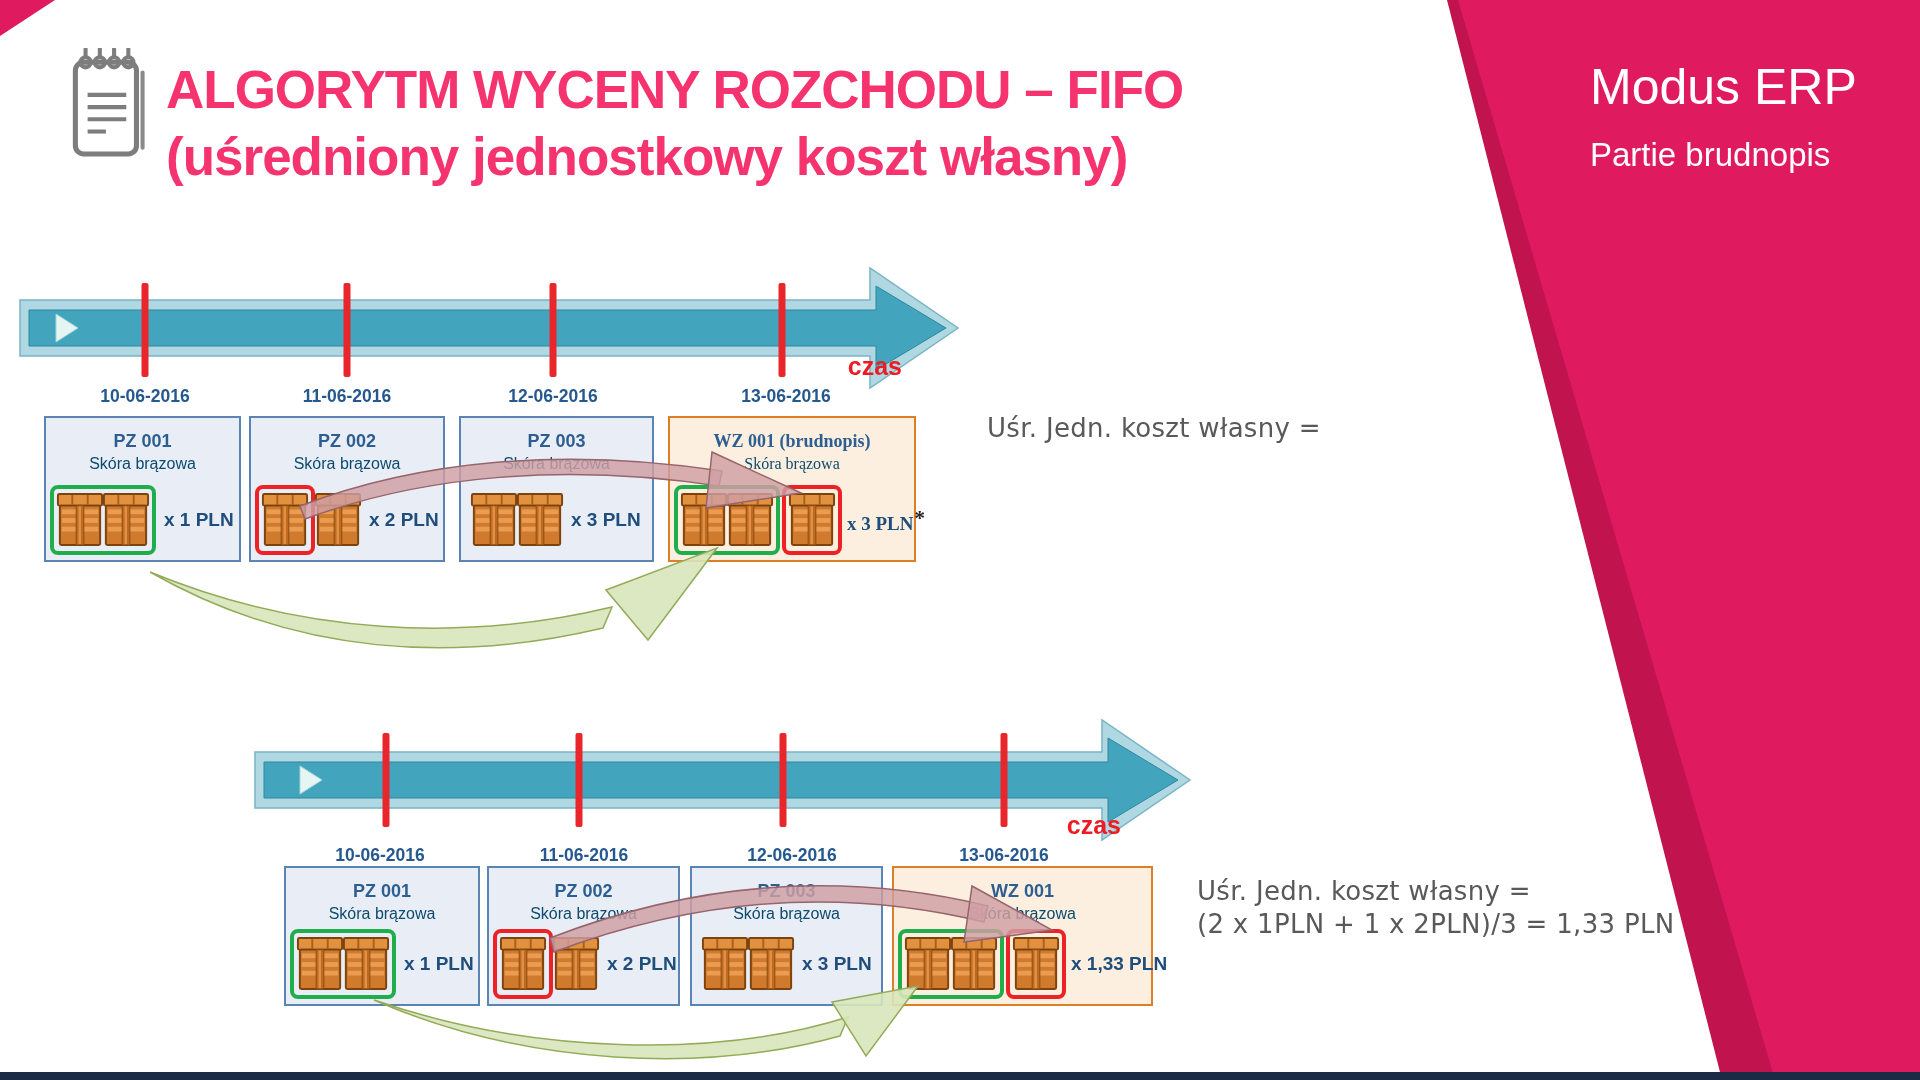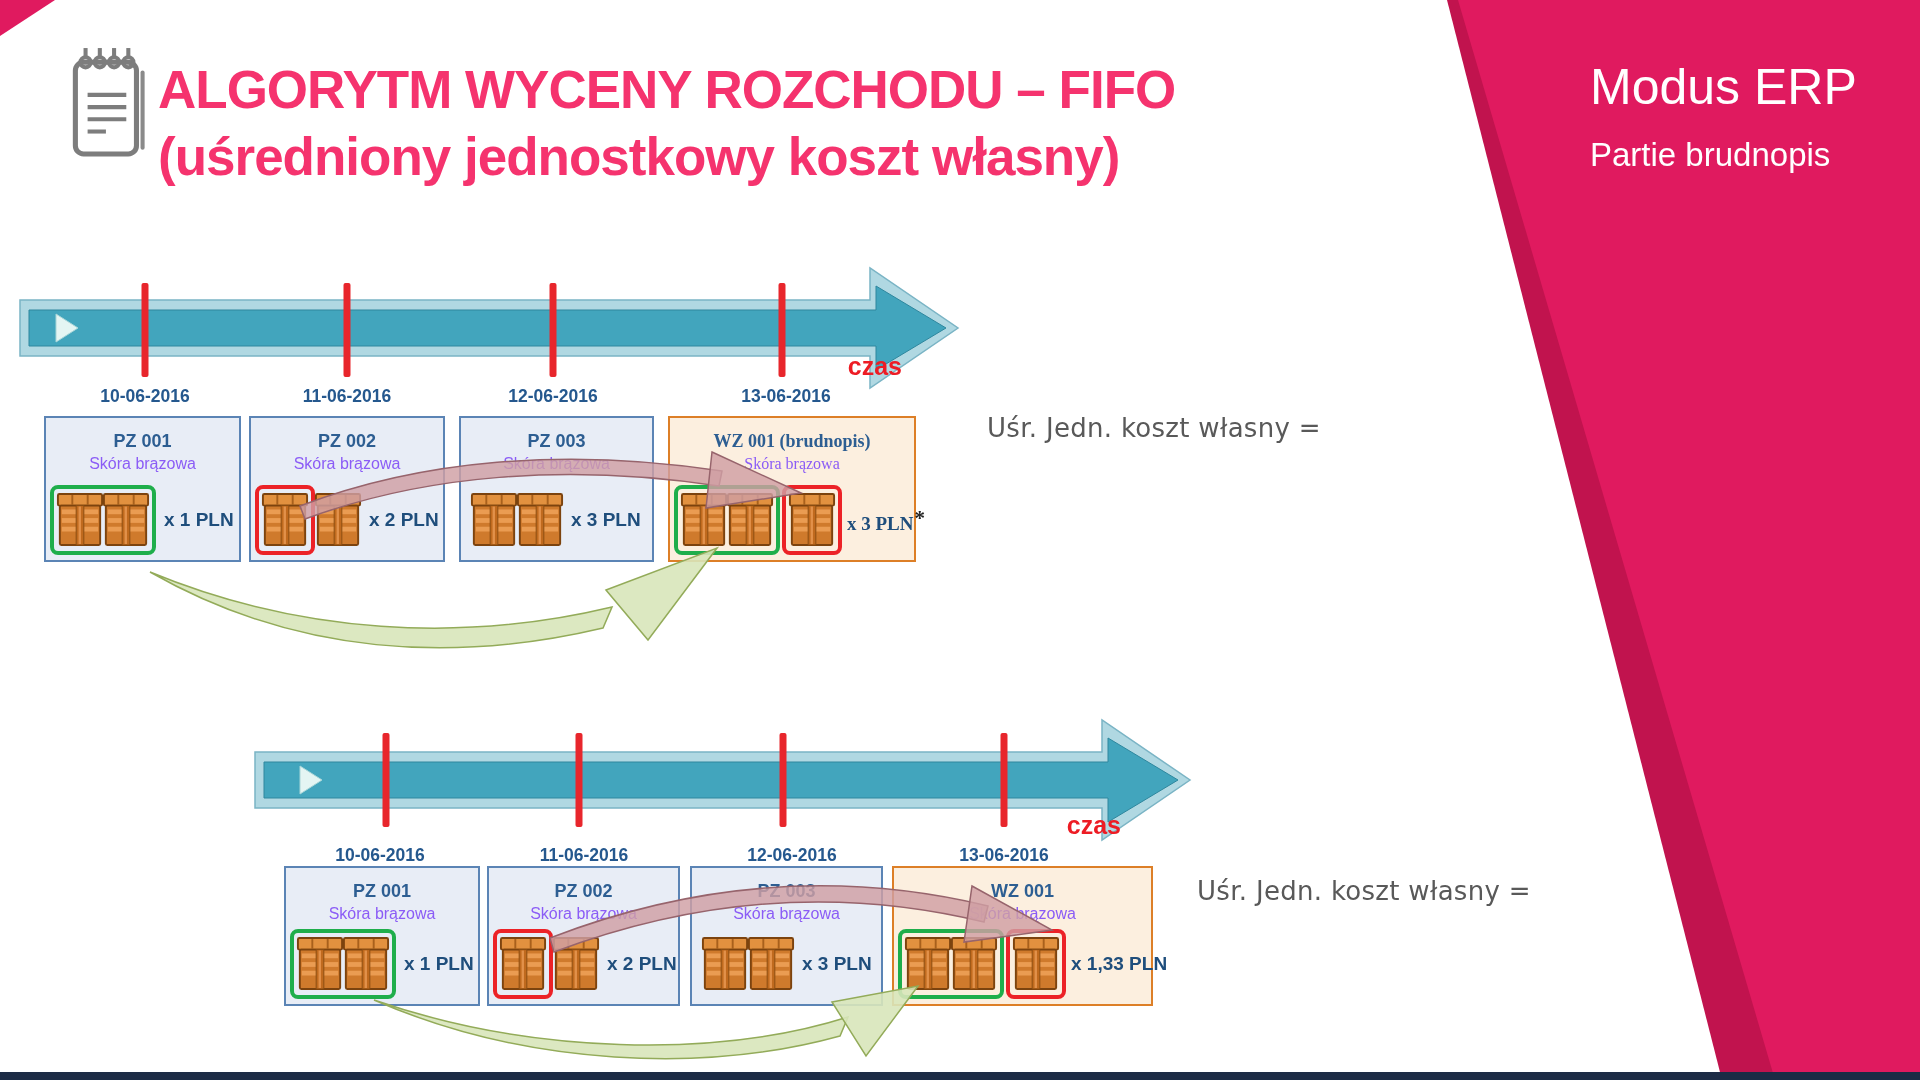--- a/index.html
+++ b/index.html
@@ -1,34 +1,34 @@
 <!DOCTYPE html>
 <html><head>
 <meta charset="utf-8">
 <style>
   html,body{margin:0;padding:0;background:#fff;}
   .slide{position:relative;width:1920px;height:1080px;overflow:hidden;background:#ffffff;
          font-family:"Liberation Sans",sans-serif;}
   svg.layer{position:absolute;left:0;top:0;pointer-events:none;}
 
   
-  .title-block{position:absolute;left:158px;top:56px;width:1180px;color:#f5336e;
+  .title-block{position:absolute;left:166px;top:56px;width:1180px;color:#f5336e;
                font-weight:bold;font-size:53px;line-height:67px;letter-spacing:-1px;}
   .brand-name{position:absolute;left:1590px;top:58px;color:#ffffff;font-size:50px;font-weight:400;}
   .brand-sub{position:absolute;left:1590px;top:136px;color:#ffffff;font-size:33px;font-weight:500;}
   .notepad{position:absolute;left:66px;top:46px;}
 
   
   .date{position:absolute;width:140px;text-align:center;font-size:17.5px;font-weight:bold;color:#25588e;}
 
   
   .box{position:absolute;background:#e8edf6;border:2px solid #5b84b5;box-sizing:border-box;text-align:center;}
   .box.orange{background:#fcefdf;border-color:#dd7f27;}
   .box-title{margin-top:13px;font-size:18px;font-weight:bold;color:#2d5e92;}
-  .box-sub{margin-top:3px;font-size:16px;color:#8b5cf6;}
+  .box-sub{margin-top:3px;font-size:16px;color:#0c4a6e;}
   .crate-row{position:absolute;left:4px;bottom:2px;display:flex;align-items:center;height:76px;}
   .hl{display:flex;align-items:center;border:4px solid;border-radius:8px;padding:4px 3px;box-sizing:border-box;}
   .hl.green{border-color:#1fae4b;}
   .hl.red{border-color:#ec2227;}
   .crate{width:48px;height:54px;margin:0 -1px;flex:none;}
   .price{margin-left:8px;font-size:19px;font-weight:bold;color:#1f4e7c;white-space:nowrap;}
   .price sup{font-size:21px;color:#222;position:relative;top:2px;left:1px;}
 
   
   .note{position:absolute;color:#595959;font-family:"DejaVu Sans",sans-serif;
@@ -257,20 +257,21 @@
         <svg class="crate">
             <use href="#crate"></use>
           </svg>
       </span>
       <span class="price" style="margin-left:5px;">x 1,33 PLN</span>
     </div>
   </div>
 
   <div class="note" style="left:1197px;top:875px;">
     <div>Uśr. Jedn. koszt własny =</div>
+    <div>(2 x 1PLN + 1 x 2PLN)/3 = 1,33 PLN</div>
   </div>
 
   <svg class="layer" width="1920" height="1080" viewBox="0 0 1920 1080">
 
     <g fill="#cf9fa4" fill-opacity="0.82" stroke="#97646c" stroke-width="1.5">
       <path d="M300,506 C420,460 565,447 722,471 L719,486 C566,463 424,475 305,519 Z"></path>
       <polygon points="712,452 801,493 706,508"></polygon>
     </g>
 
     <g fill="#d8e5ba" fill-opacity="0.9" stroke="#93ab59" stroke-width="1.5">

